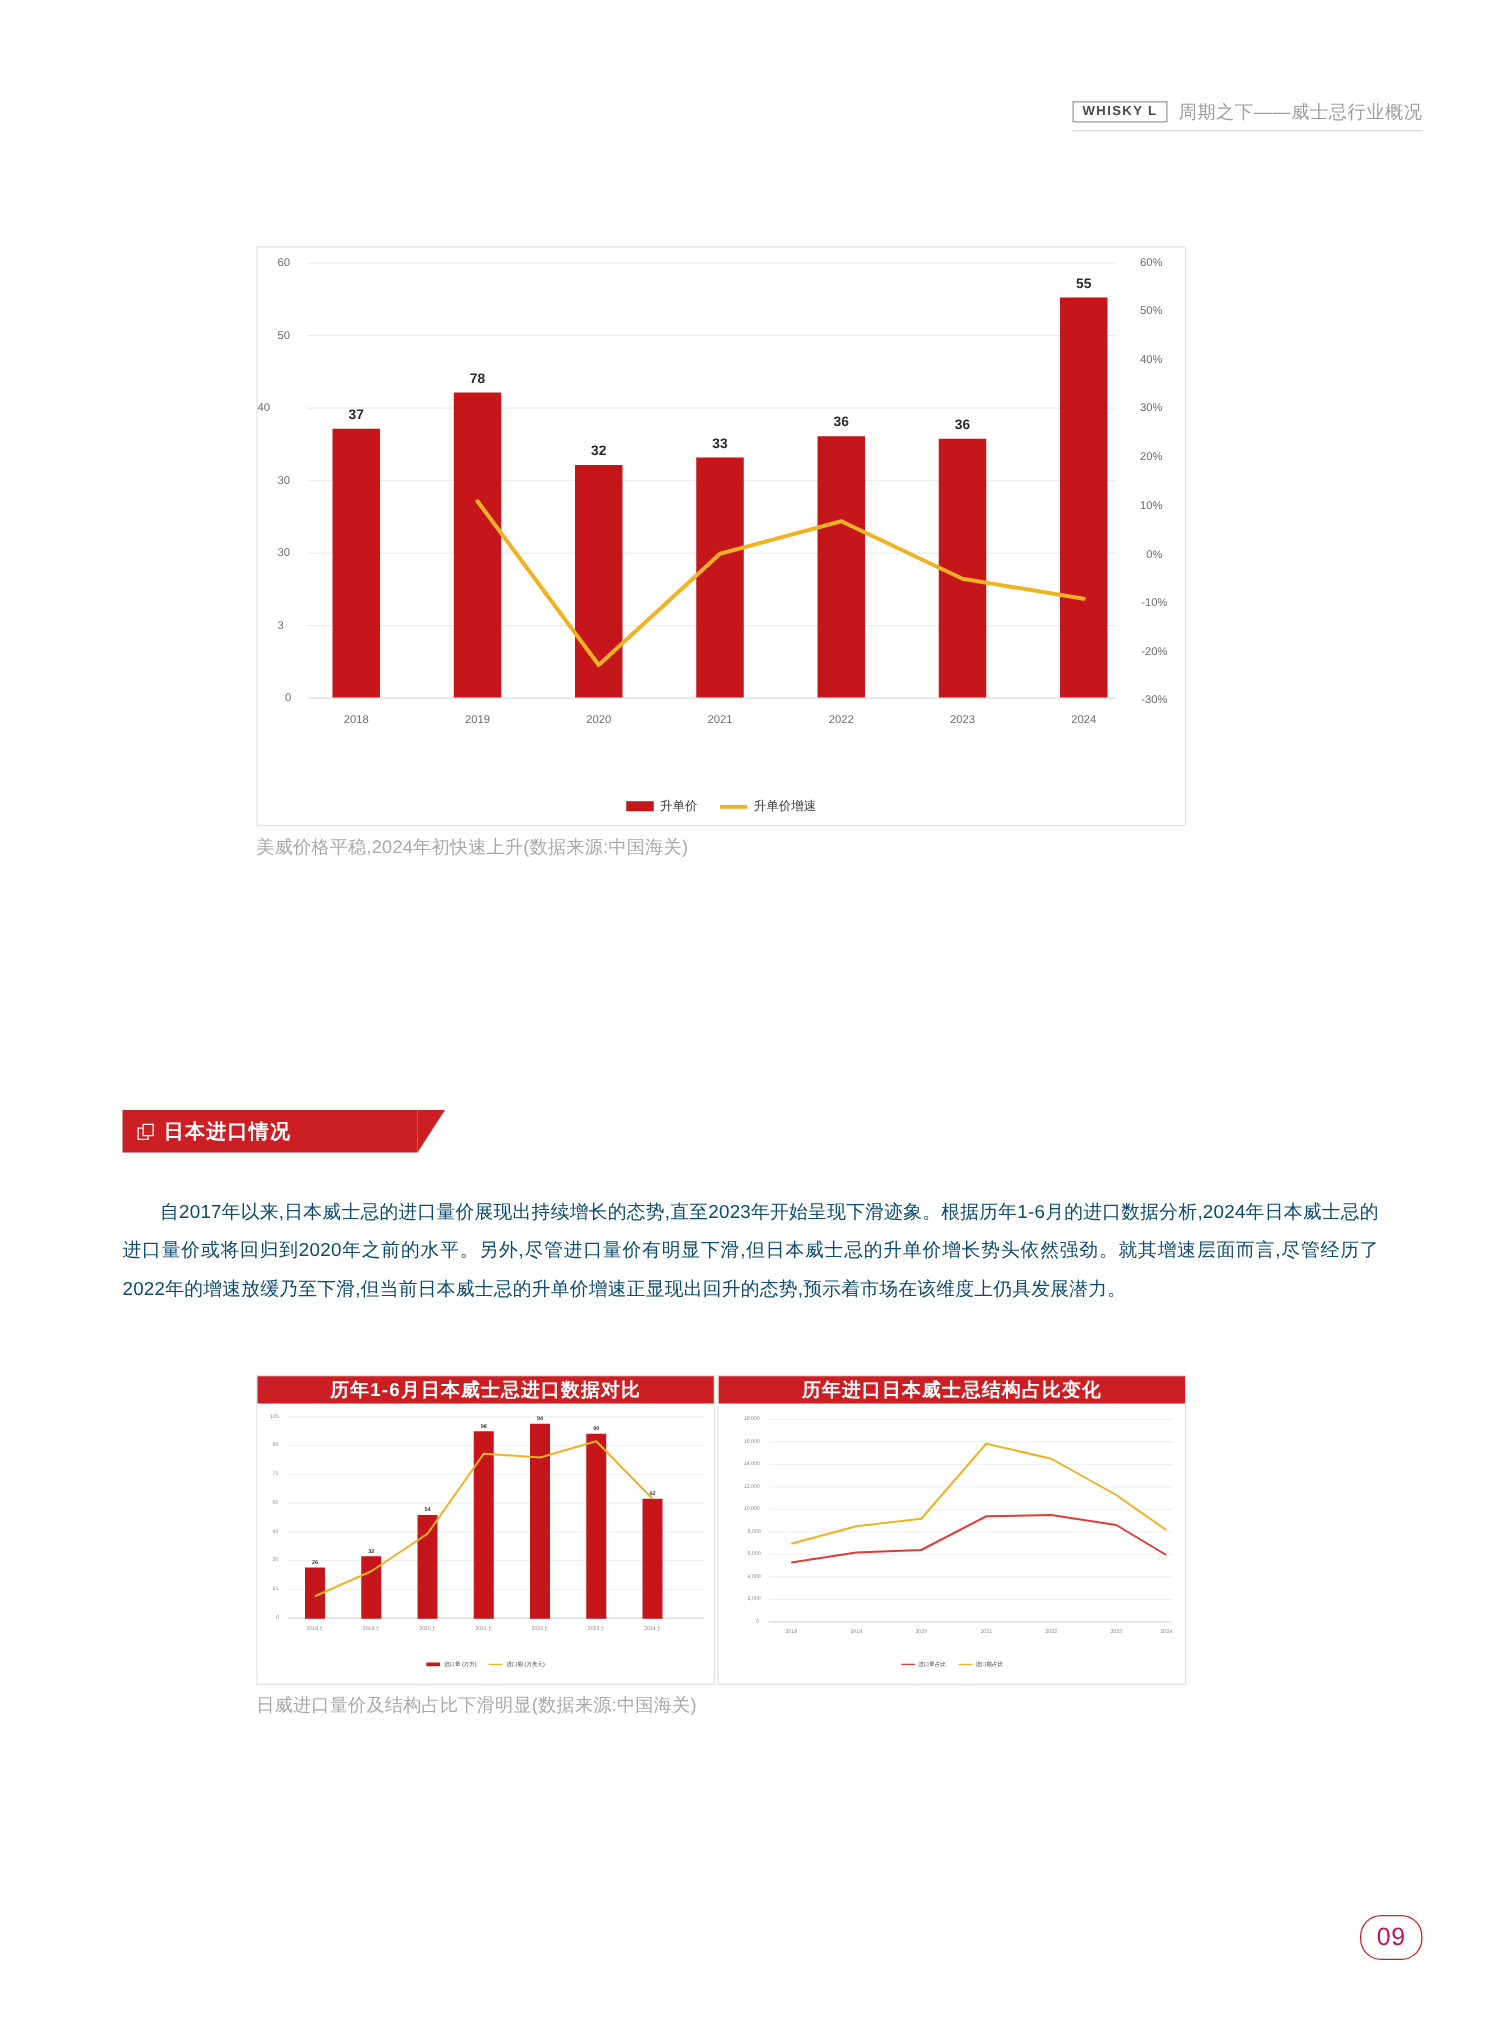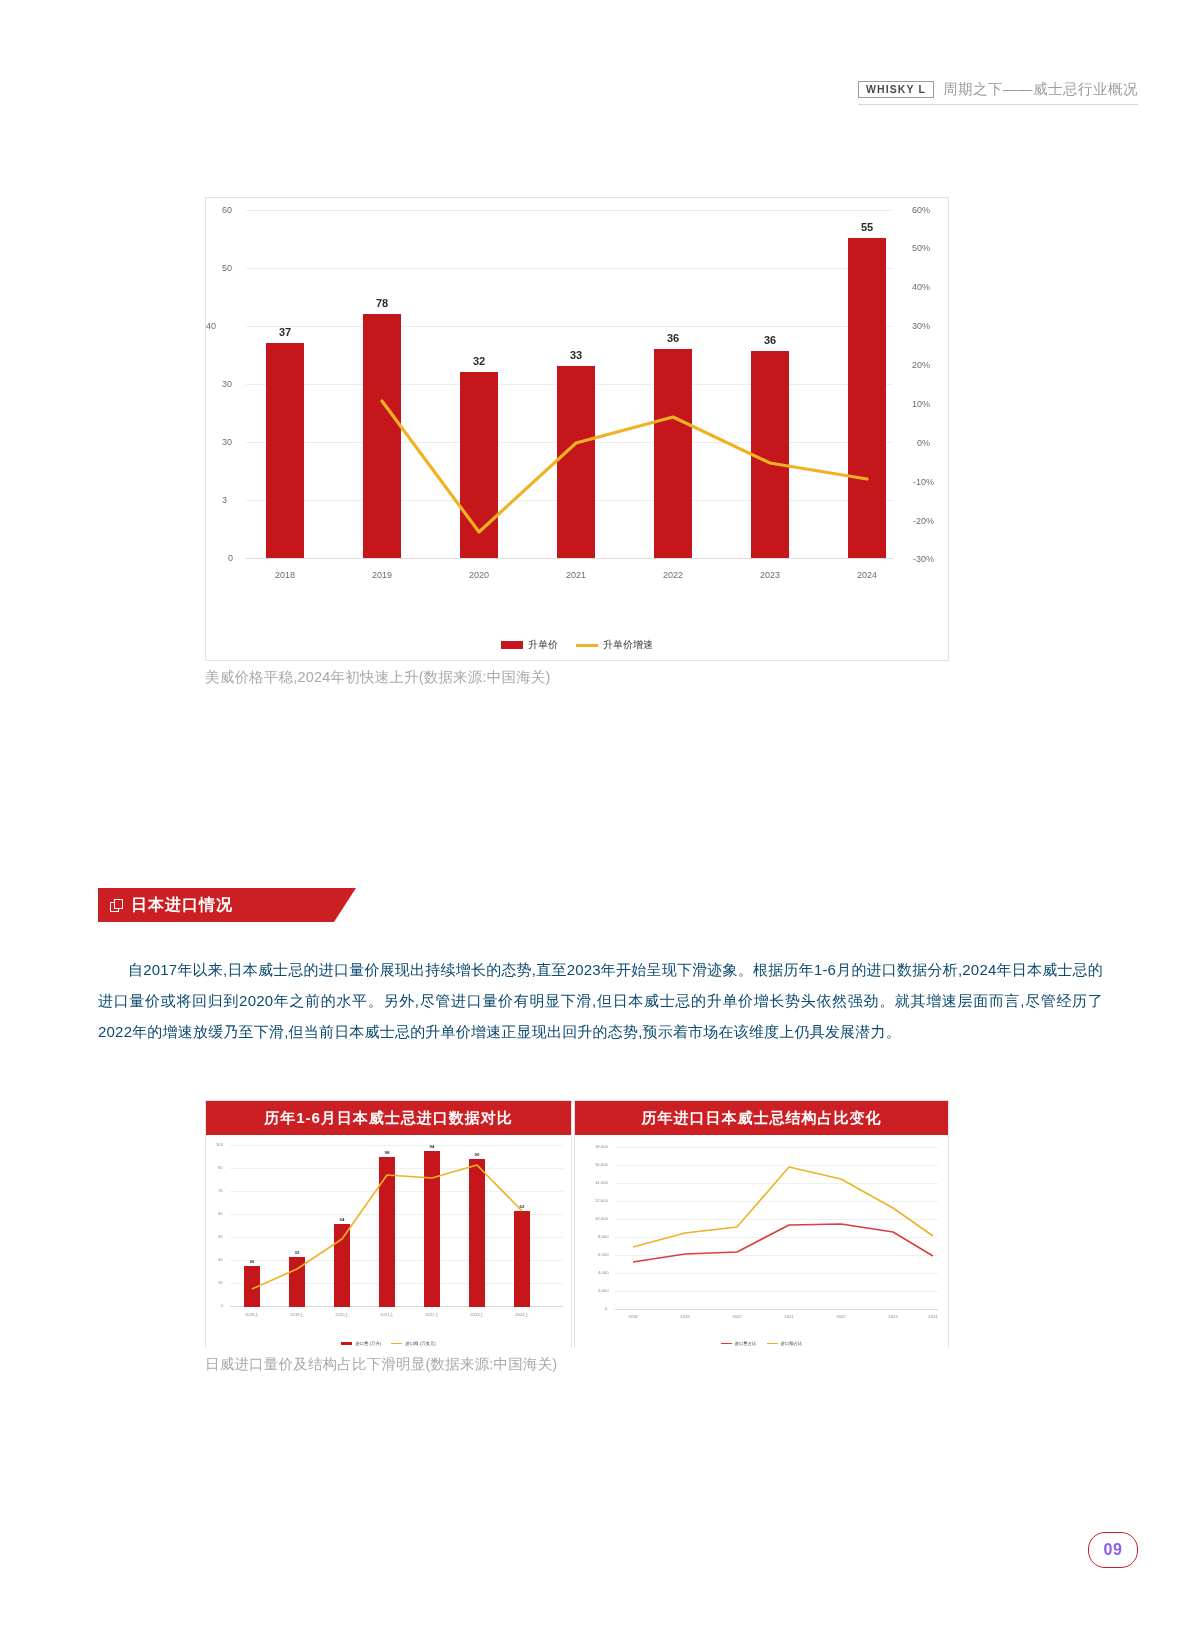--- a/index.html
+++ b/index.html
@@ -110,21 +110,21 @@
   .body-text{
     position:absolute;left:98px;top:940px;width:1005px;
     font-size:15px;line-height:2.05;color:#0c4a6e;
     text-align:justify;text-indent:2em;
     letter-spacing:.2px;
   }
 
   
   #chart2{left:205px;top:1100px;width:367px;height:248px;}
   #chart3{left:574px;top:1100px;width:375px;height:248px;}
-  #chart2 .chart-banner,#chart3 .chart-banner{height:34px;font-size:15px;}
+  #chart2 .chart-banner,#chart3 .chart-banner{height:22px;font-size:15px;}
   .mini-plot{position:relative;height:213px;background:#fff;}
   .mini-grid{position:absolute;height:1px;background:#f0f0f0;}
   .mini-ylab{position:absolute;font-size:4.2px;color:#8a8a8a;white-space:nowrap;line-height:1;}
   .mini-xlab{position:absolute;font-size:4.2px;color:#8a8a8a;white-space:nowrap;text-align:center;line-height:1;}
   .mini-bar{position:absolute;background:#c5161c;}
   .mini-val{position:absolute;font-size:4.4px;color:#333;text-align:center;white-space:nowrap;font-weight:bold;}
   .mini-legend{
     position:absolute;bottom:2px;left:0;right:0;
     display:flex;align-items:center;justify-content:center;gap:10px;
     font-size:4.4px;color:#444;
@@ -132,21 +132,21 @@
   .mini-legend .mi{display:flex;align-items:center;gap:3px;}
   .mini-sw-bar{width:11px;height:3px;background:#c5161c;display:inline-block;}
   .mini-sw-line{width:11px;height:1.6px;background:#efb222;display:inline-block;}
   .mini-sw-line-red{width:11px;height:1.6px;background:#e03b3b;display:inline-block;}
 
   
   .page-num{
     position:absolute;right:62px;bottom:62px;
     width:48px;height:34px;border:1.5px solid #cc1f24;border-radius:17px;
     display:flex;align-items:center;justify-content:center;
-    color:#8b5cf6;font-size:16px;font-weight:bold;letter-spacing:.5px;
+    color:#be185d;font-size:20px;font-weight:normal;letter-spacing:.5px;
   }
   svg{display:block;}
 </style>
 </head>
 <body>
 
 <div class="page-header">
   <span class="brand-box">WHISKY L</span>
   <span class="header-title">周期之下——威士忌行业概况</span>
 </div>

